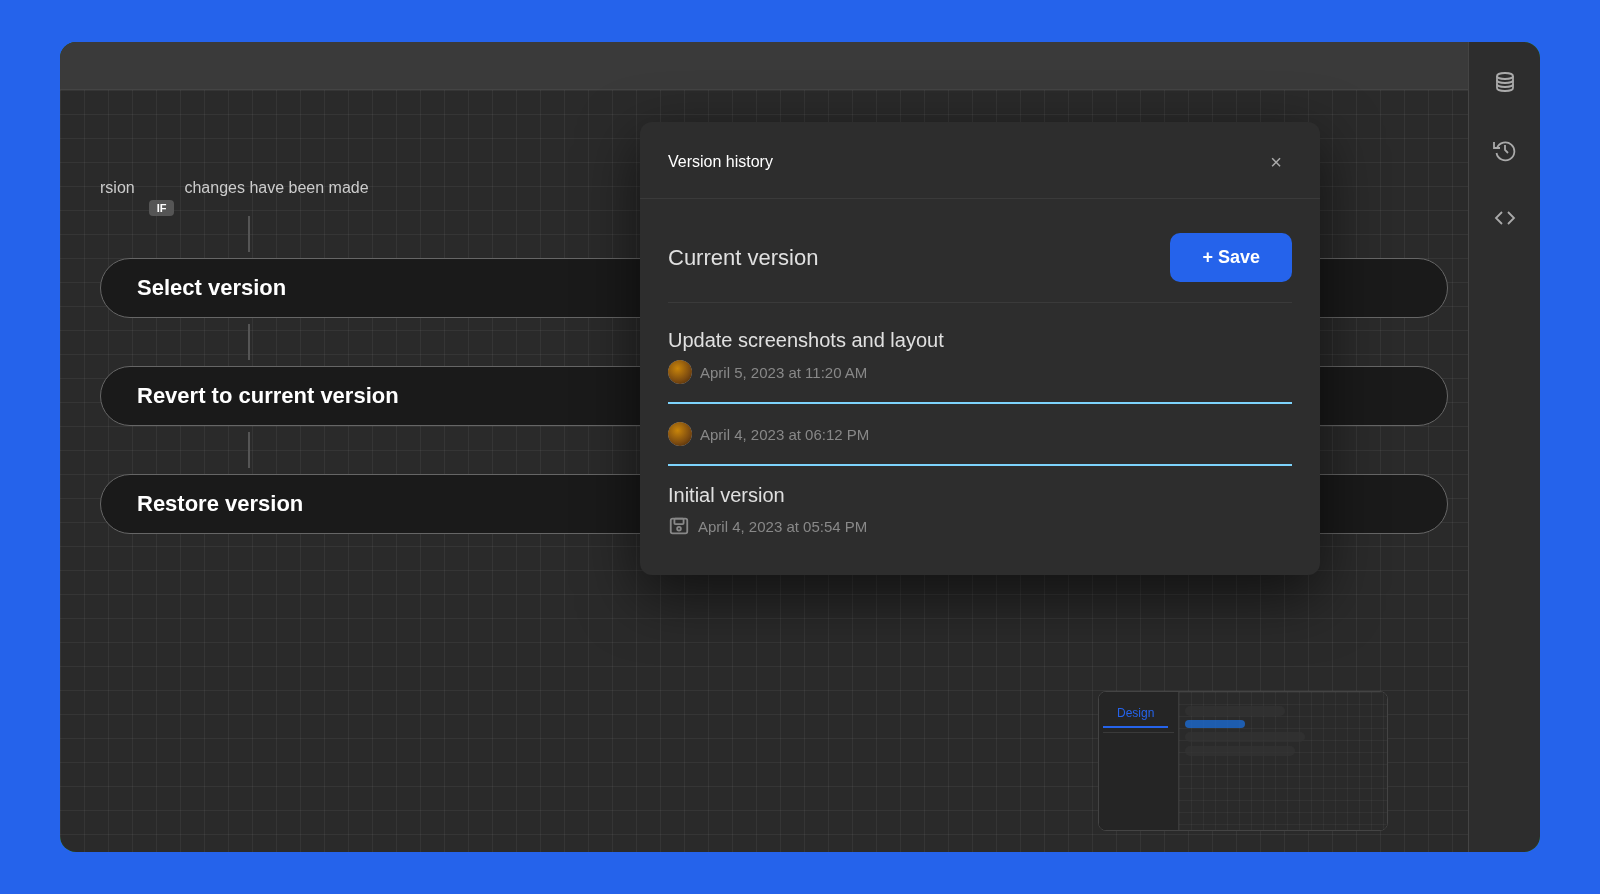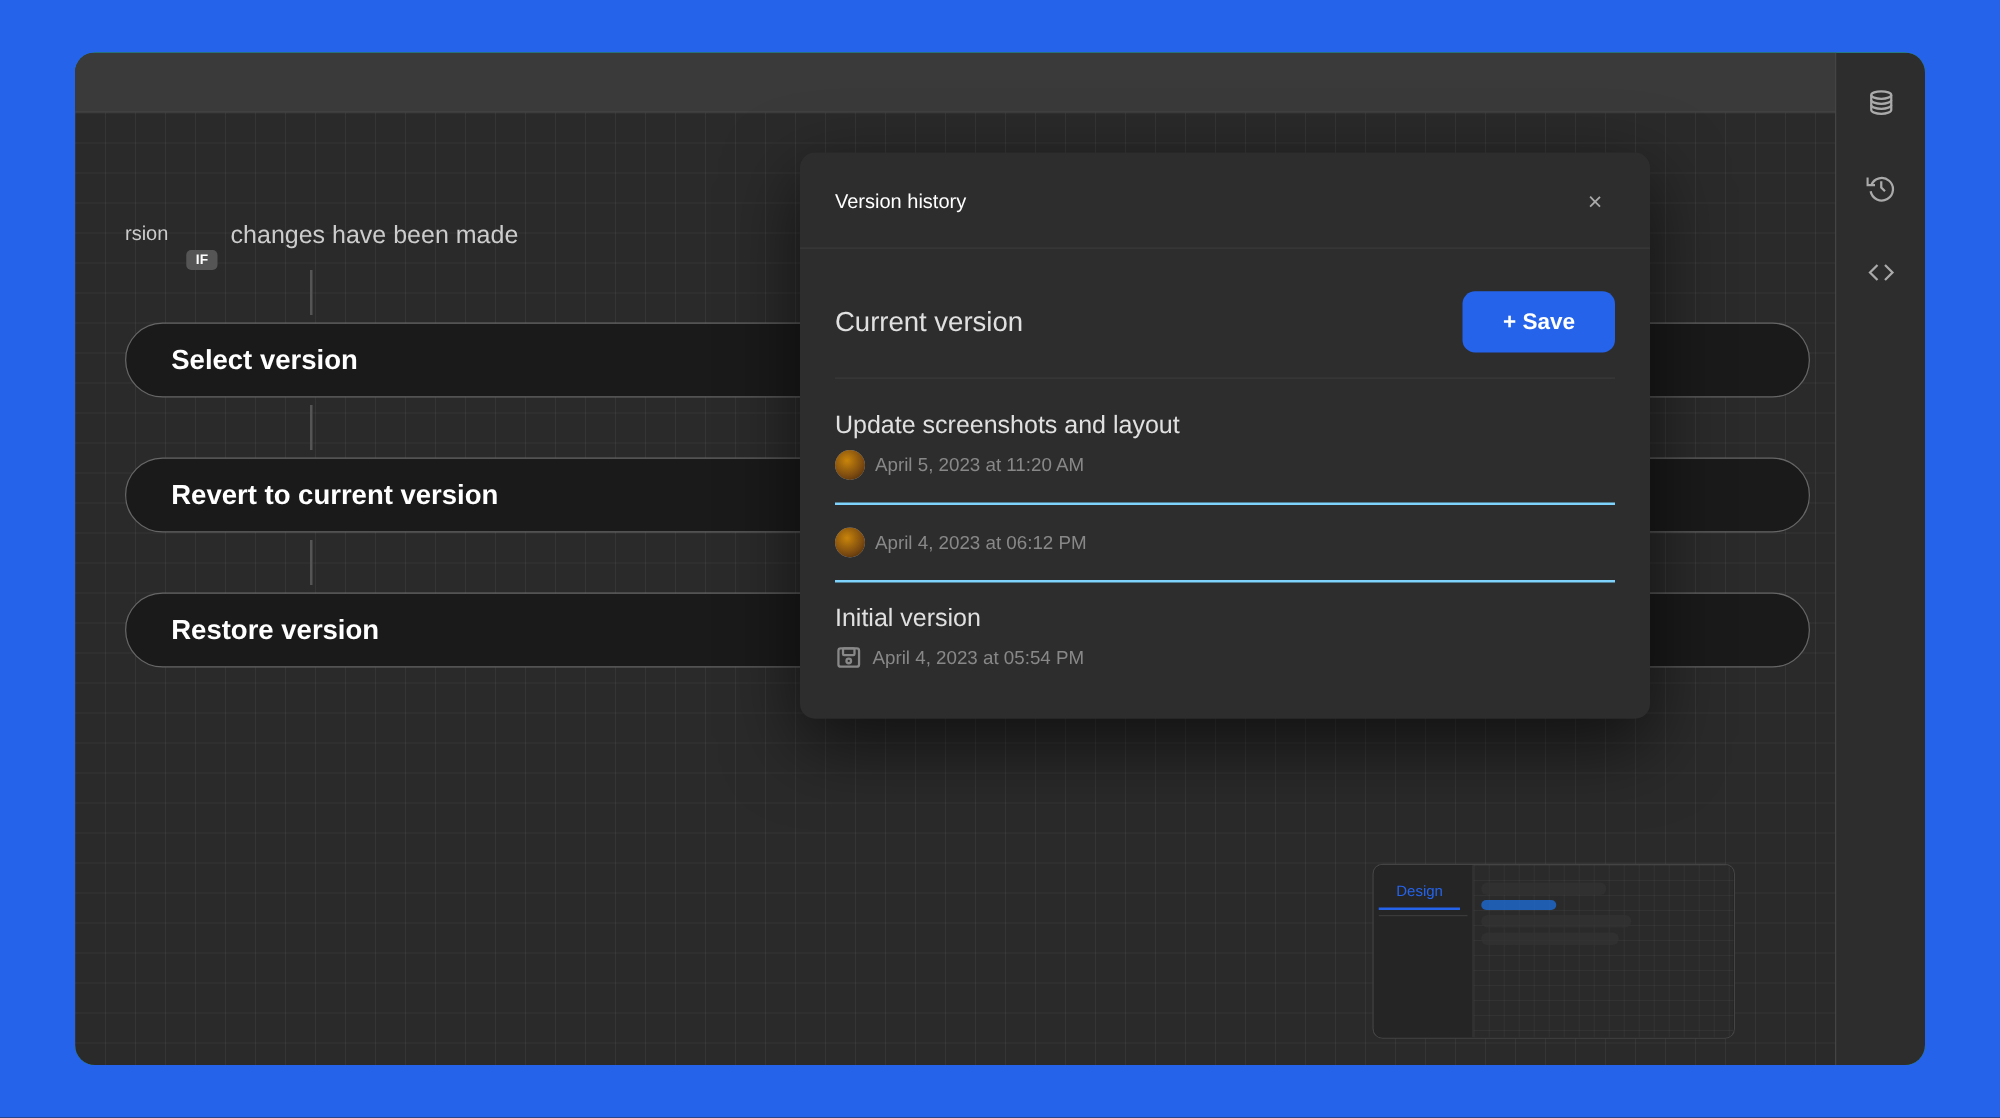--- a/index.html
+++ b/index.html
@@ -286,21 +286,21 @@
 
   <div class="canvas-area">
 
     <div class="canvas-top-bar"></div>
 
     <div class="canvas-nodes-wrapper">
 
       <div class="if-row" style="margin-top:40px;">
         <span style="color:#ccc; font-size:16px; margin-right:4px;">rsion</span>
         <span class="if-badge">IF</span>
-        <span style="color:#ccc; font-size:20px;">changes have been made</span>
+        <span style="color:#ccc; font-size:16px;">changes have been made</span>
       </div>
 
       <div style="display:flex; flex-direction:column; margin-left:84px;">
         <div class="v-line"></div>
       </div>
 
       <div class="select-version-node" style="margin-left:20px;">
         <span>Select version</span>
       </div>
 

